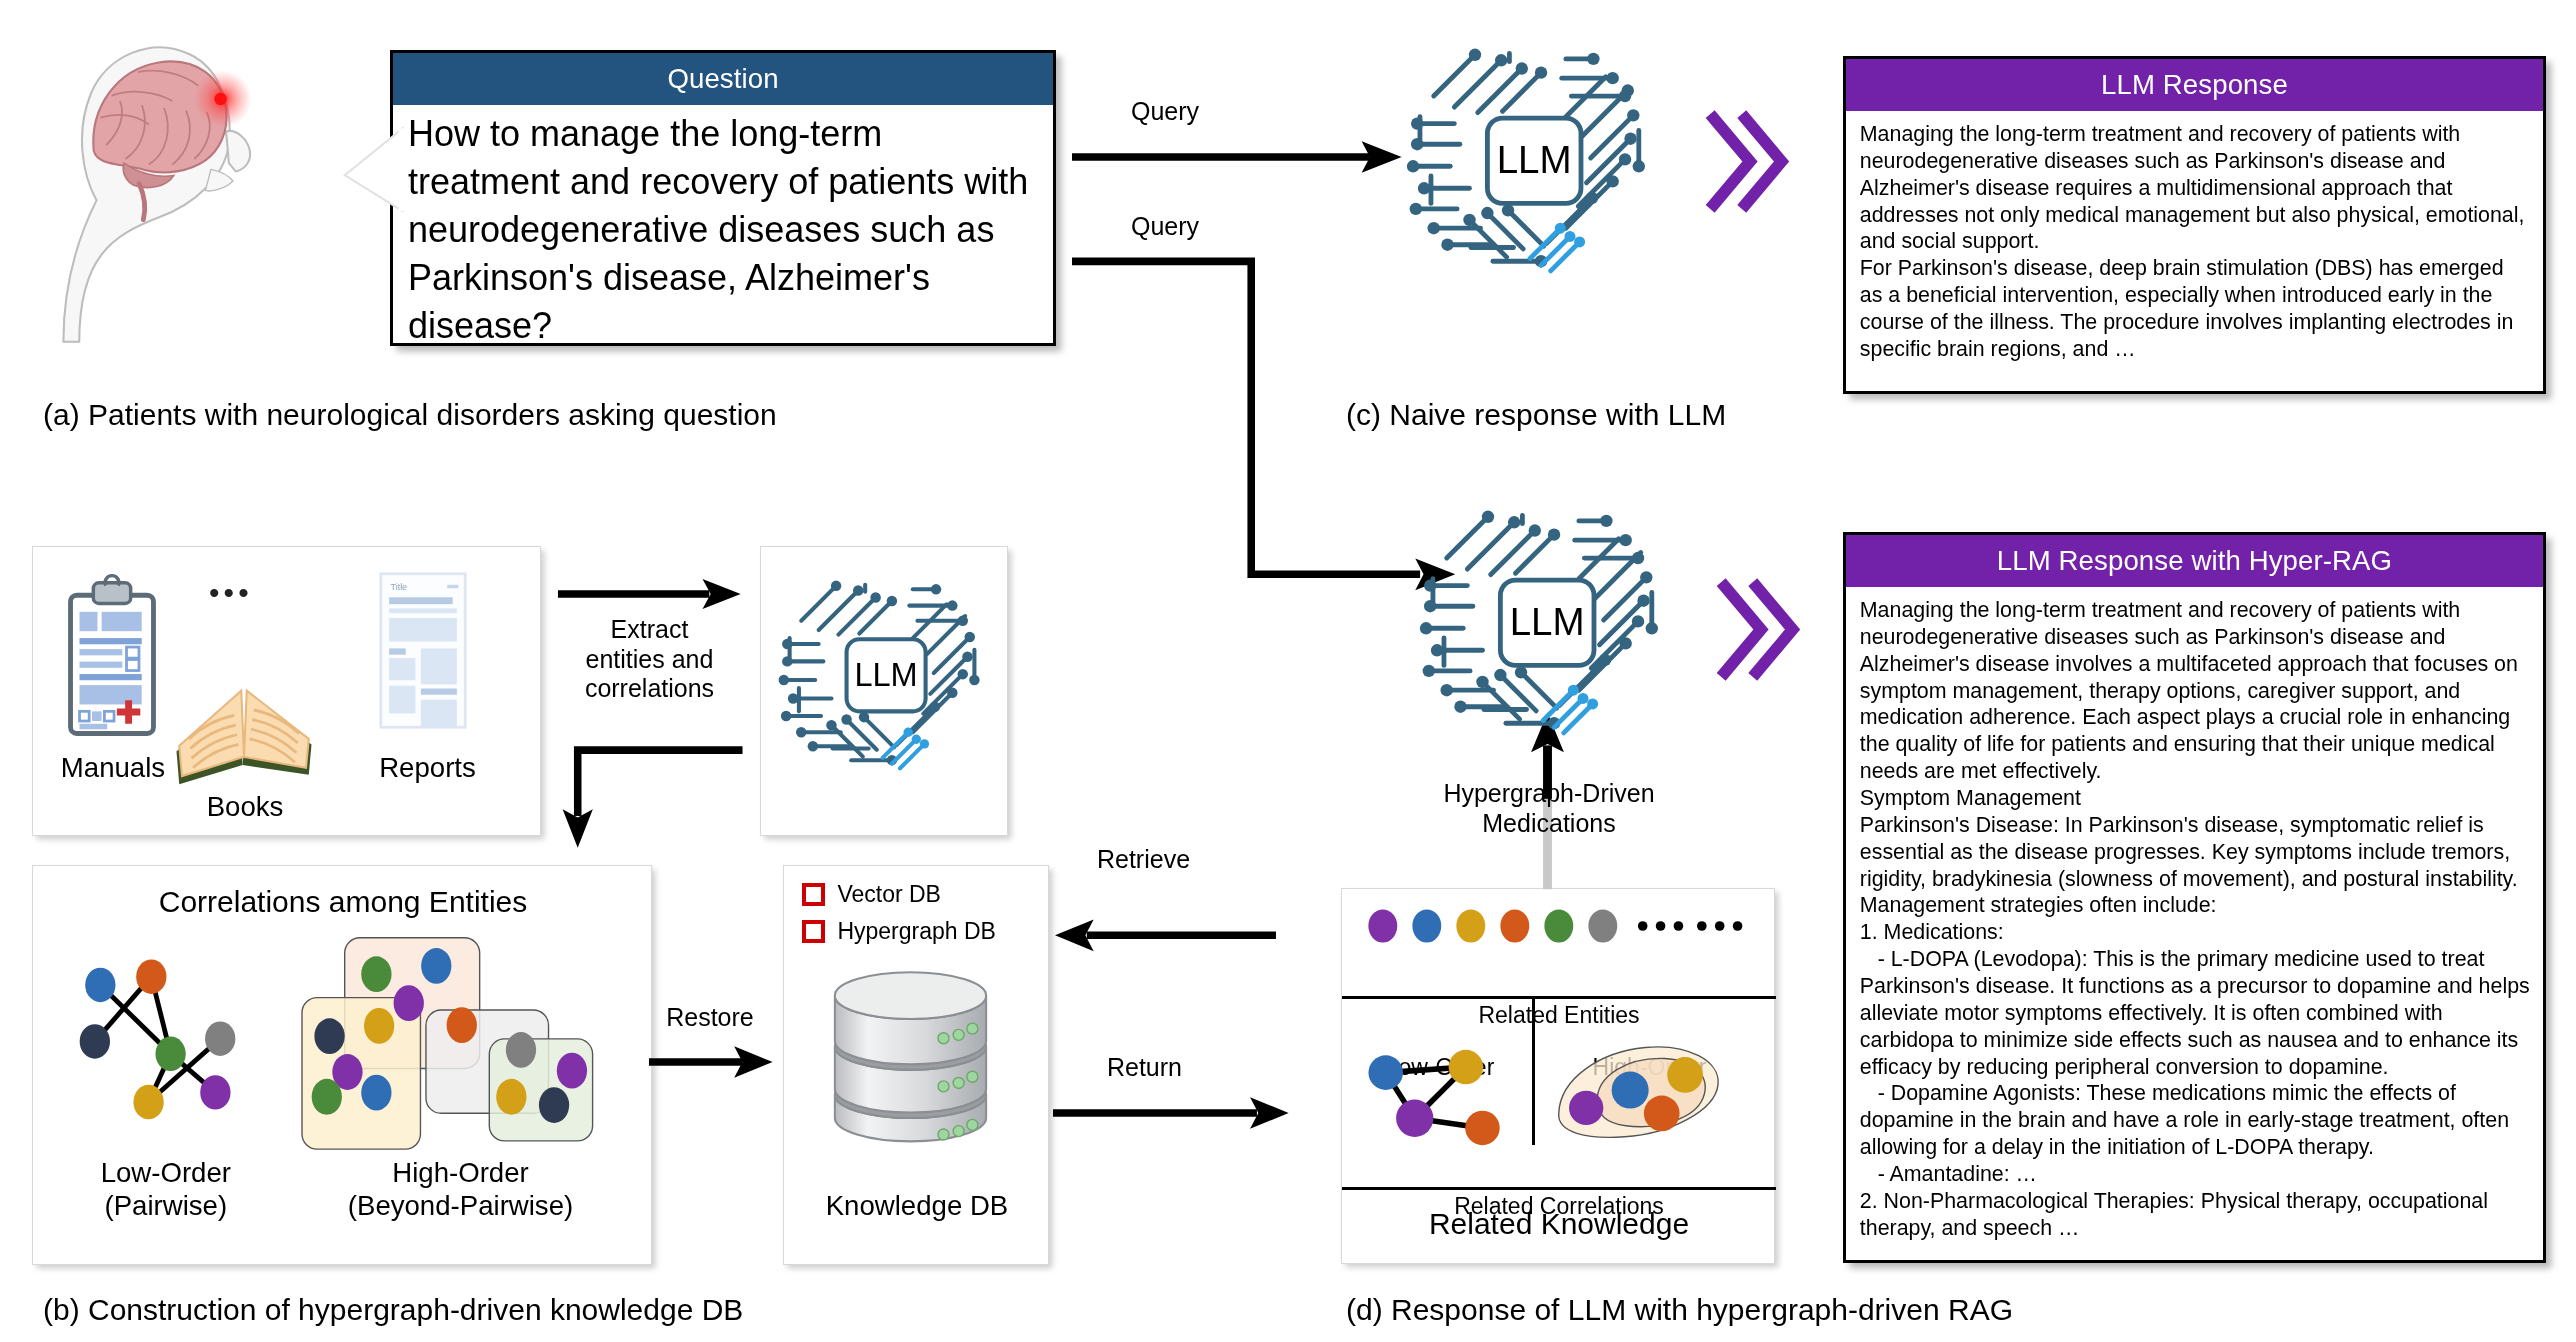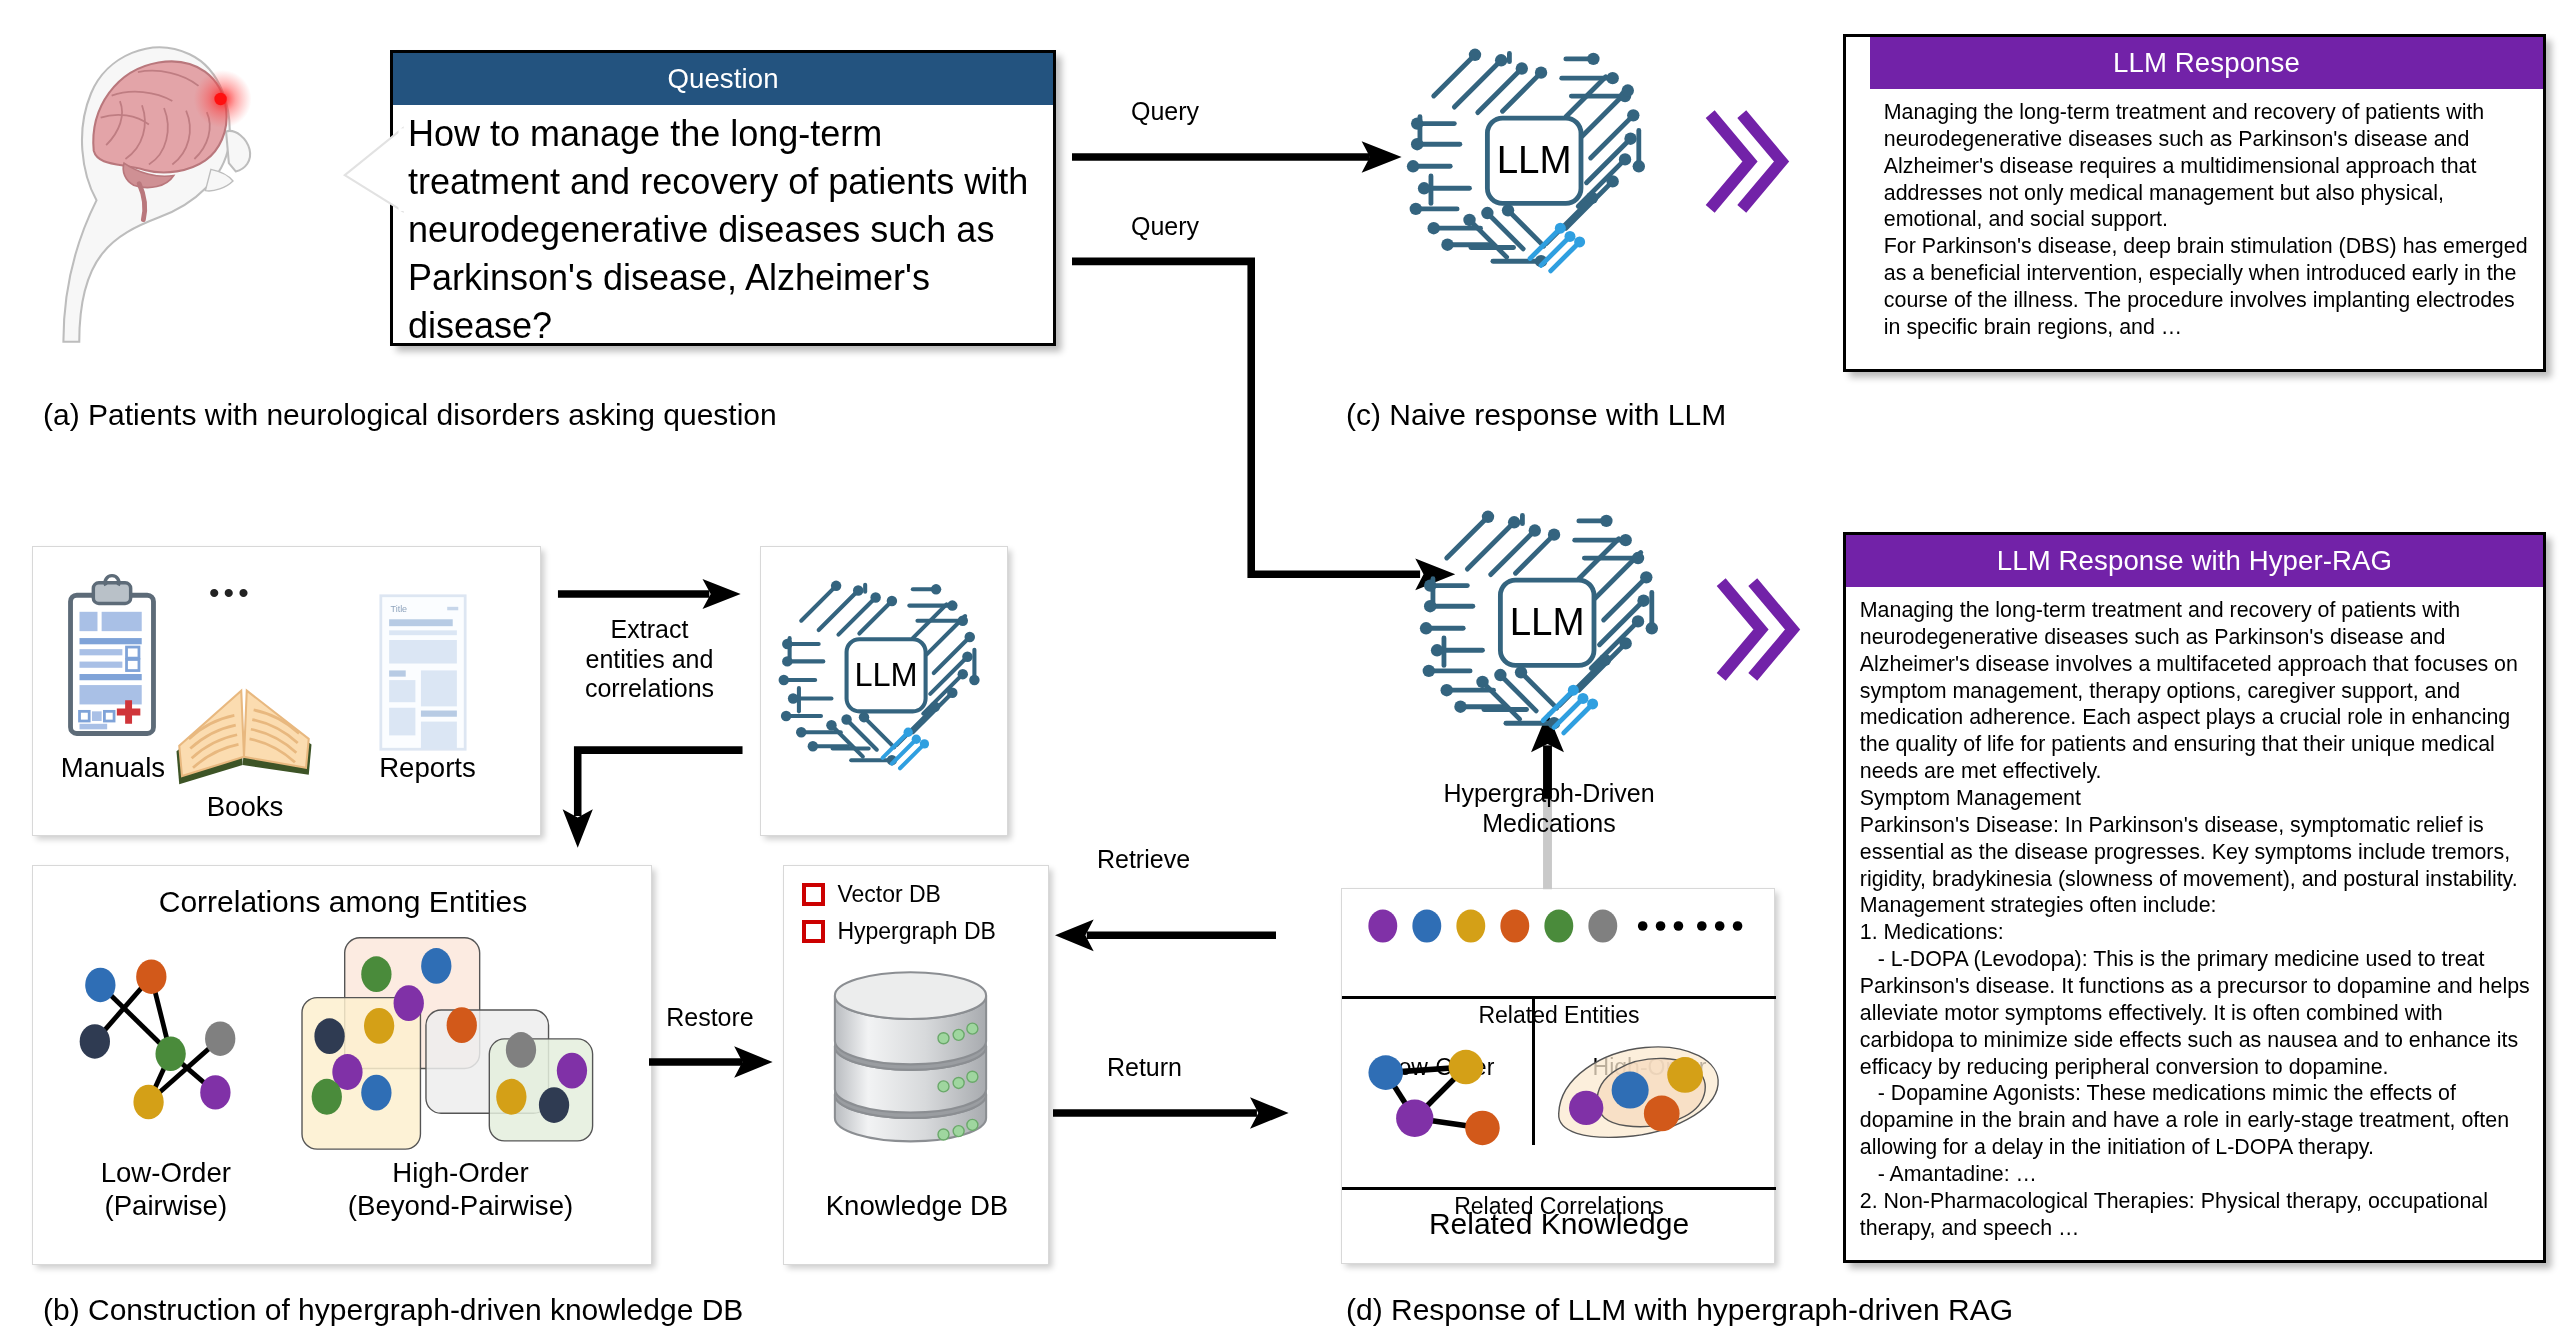--- a/index.html
+++ b/index.html
@@ -157,21 +157,21 @@
   </svg>
 </div>
 
 <div class="abs" style="left:1703px;top:110px;width:83px;height:103px;">
   <svg width="83" height="103" viewBox="0 0 120 150">
     <path d="M10 6 L68 75 L10 144" stroke="#7222a8" stroke-width="17" fill="none"></path>
     <path d="M56 6 L114 75 L56 144" stroke="#7222a8" stroke-width="17" fill="none"></path>
   </svg>
 </div>
 
-<div class="abs hdrbox" style="left:1843px;top:34px;width:703px;height:338px;padding-left:24px;">
+<div class="abs hdrbox" style="left:1843px;top:56px;width:703px;height:338px;">
   <div class="hdr hdr-p">LLM Response</div>
   <div class="bodytext">Managing the long-term treatment and recovery of patients with neurodegenerative diseases such as Parkinson's disease and Alzheimer's disease requires a multidimensional approach that addresses not only medical management but also physical, emotional, and social support.
 For Parkinson's disease, deep brain stimulation (DBS) has emerged as a beneficial intervention, especially when introduced early in the course of the illness. The procedure involves implanting electrodes in specific brain regions, and …</div>
 </div>
 
 <div class="abs caption" style="left:1346px;top:398px;">(c) Naive response with LLM</div>
 
 <div class="abs panel" style="left:32px;top:546px;width:509px;height:290px;">
   <div class="abs" style="left:34px;top:33px;width:90px;height:159px;">
     <svg width="90" height="159" viewBox="0 0 130 230">
@@ -206,21 +206,21 @@
           <path d="M32 114 C54 94, 78 84, 98 80"></path>
         <path d="M34 128 C56 108, 80 98, 100 94"></path>
           <path d="M36 142 C58 122, 82 112, 102 108"></path>
         <path d="M190 92 C168 72, 144 62, 124 58"></path>
           <path d="M188 106 C166 86, 142 76, 122 72"></path>
         <path d="M186 120 C164 100, 140 90, 120 86"></path>
           <path d="M184 134 C162 114, 138 104, 118 100"></path>
       </g>
     </svg>
   </div>
-  <div class="abs" style="left:345px;top:46px;width:90px;height:159px;text-align:right;">
+  <div class="abs" style="left:345px;top:24px;width:90px;height:159px;text-align:right;">
     <svg width="90" height="159" viewBox="0 0 130 230">
       <rect x="4" y="4" width="122" height="222" fill="#fbfdff" stroke="#dde6f2" stroke-width="4"></rect>
       <text x="18" y="28" font-family="Liberation Sans, sans-serif" font-size="13" fill="#8fa4bd">Title</text>
       <rect x="100" y="20" width="16" height="5" fill="#c7d6ea"></rect>
       <rect x="16" y="38" width="92" height="10" fill="#b7cbe4"></rect>
       <rect x="16" y="54" width="98" height="7" fill="#dbe6f4"></rect>
       <rect x="16" y="68" width="98" height="34" fill="#dbe6f4"></rect>
       <rect x="16" y="112" width="24" height="9" fill="#b7cbe4"></rect>
       <rect x="16" y="126" width="38" height="32" fill="#dbe6f4"></rect>
       <rect x="62" y="112" width="52" height="52" fill="#dbe6f4"></rect>

